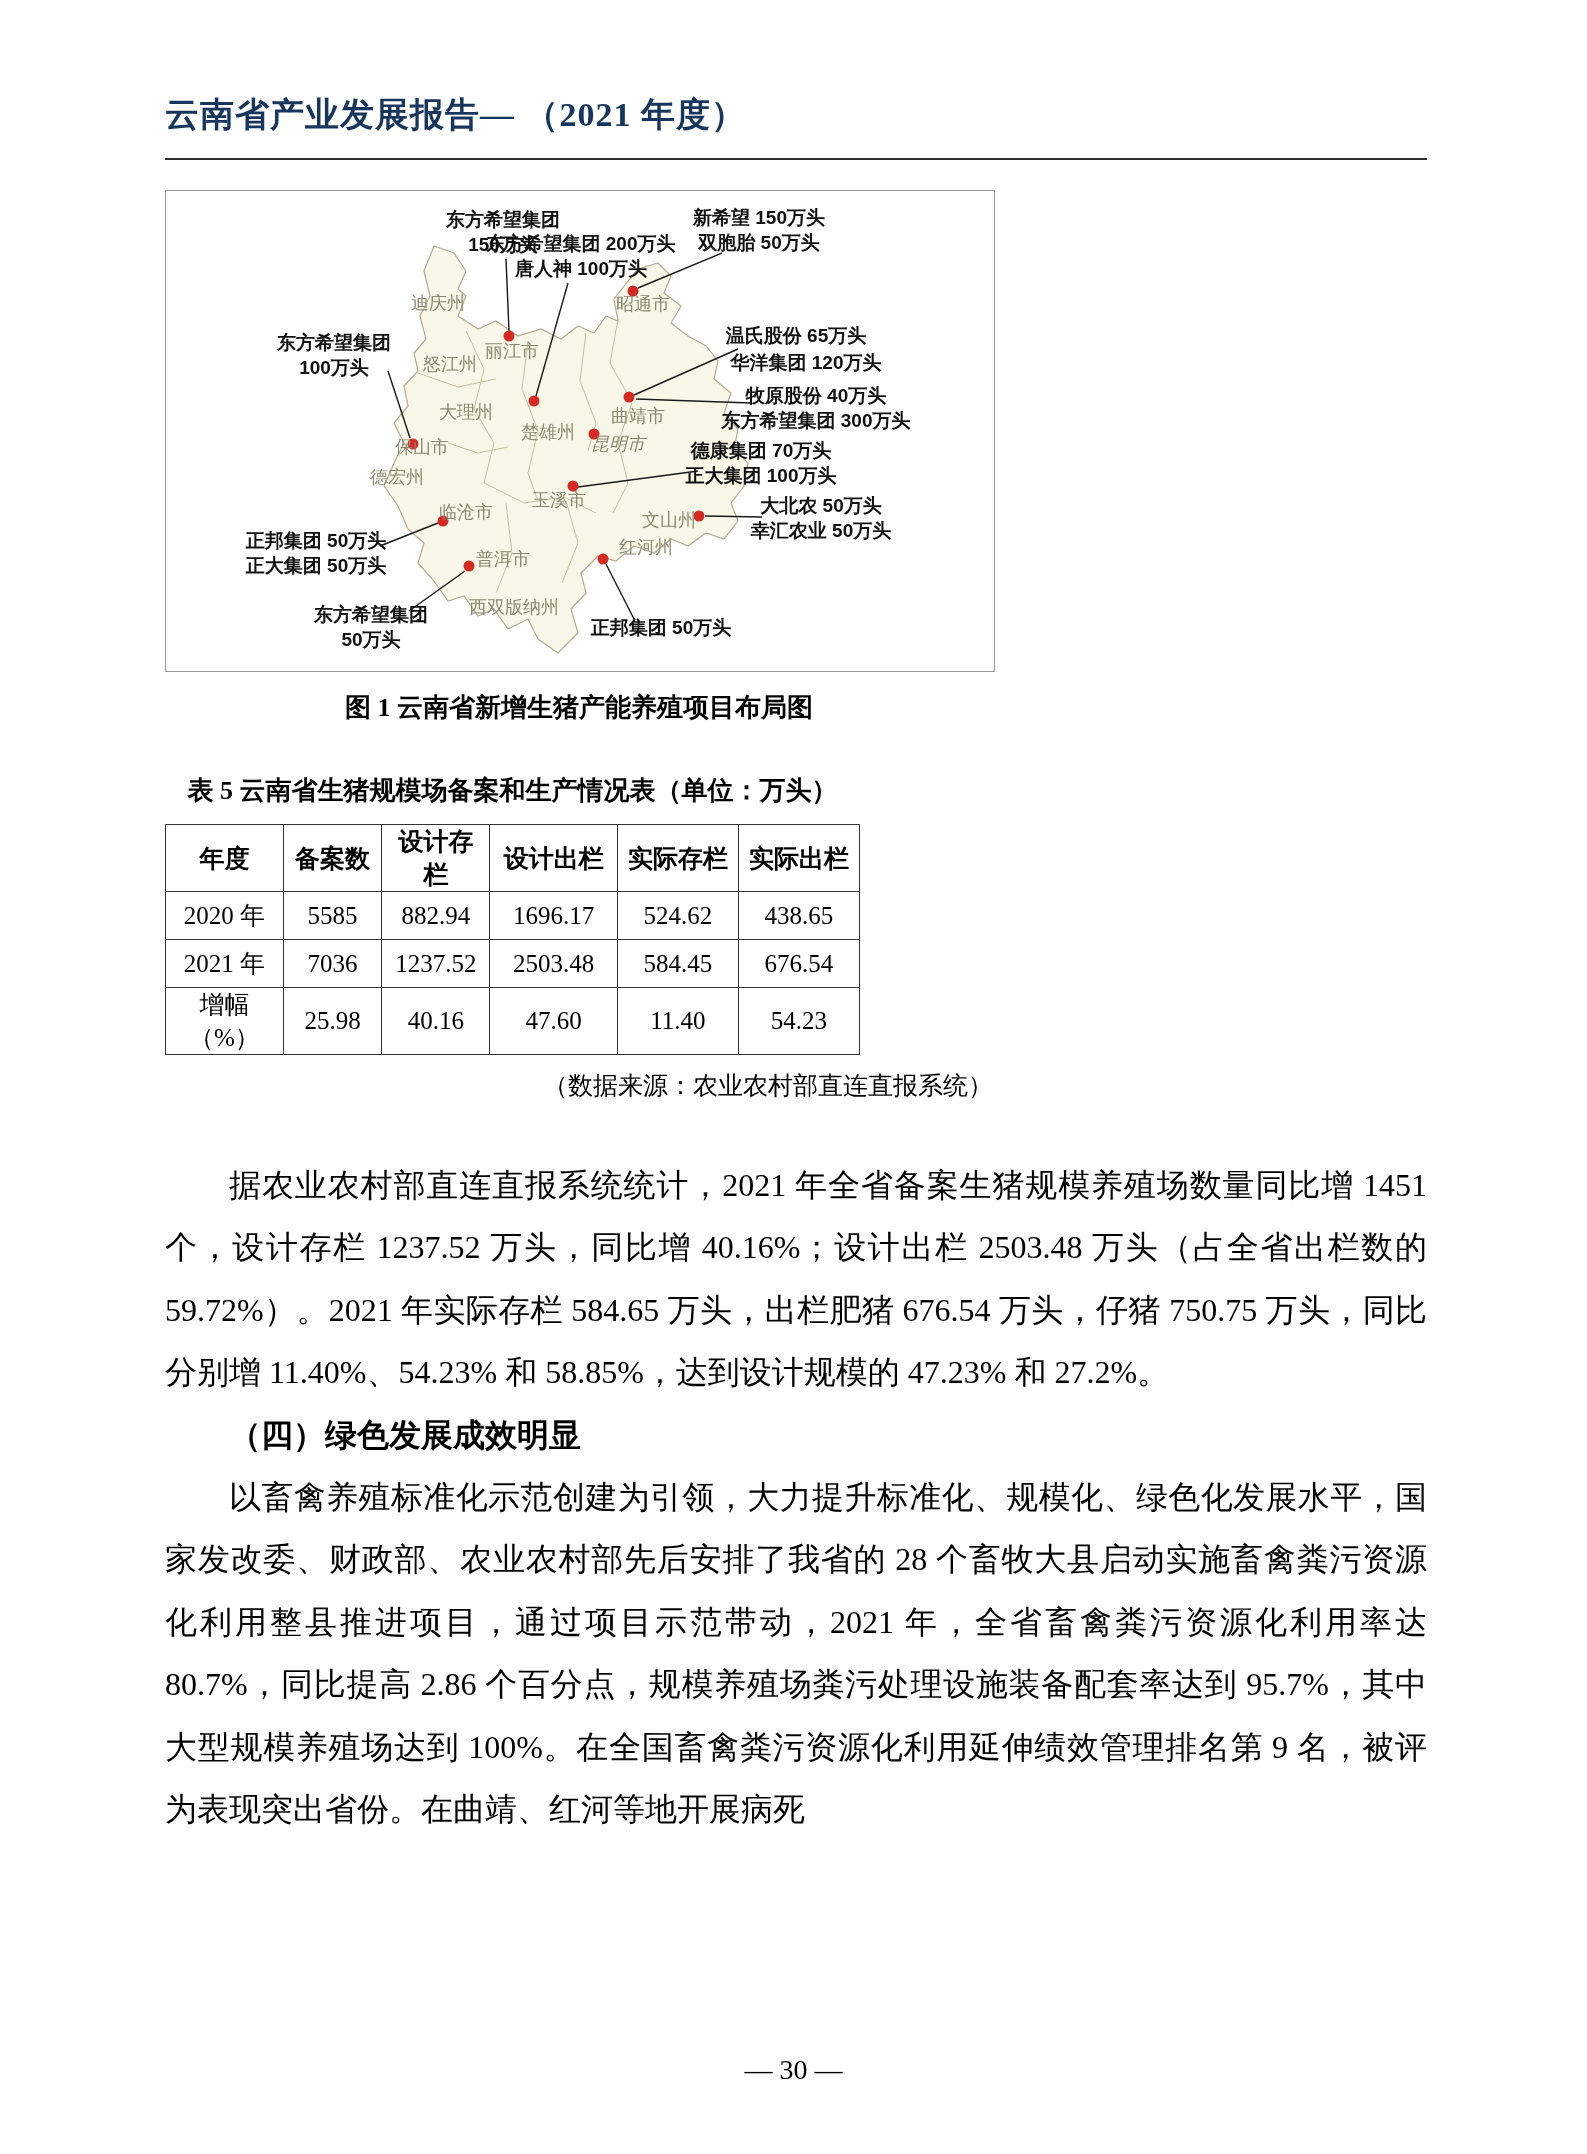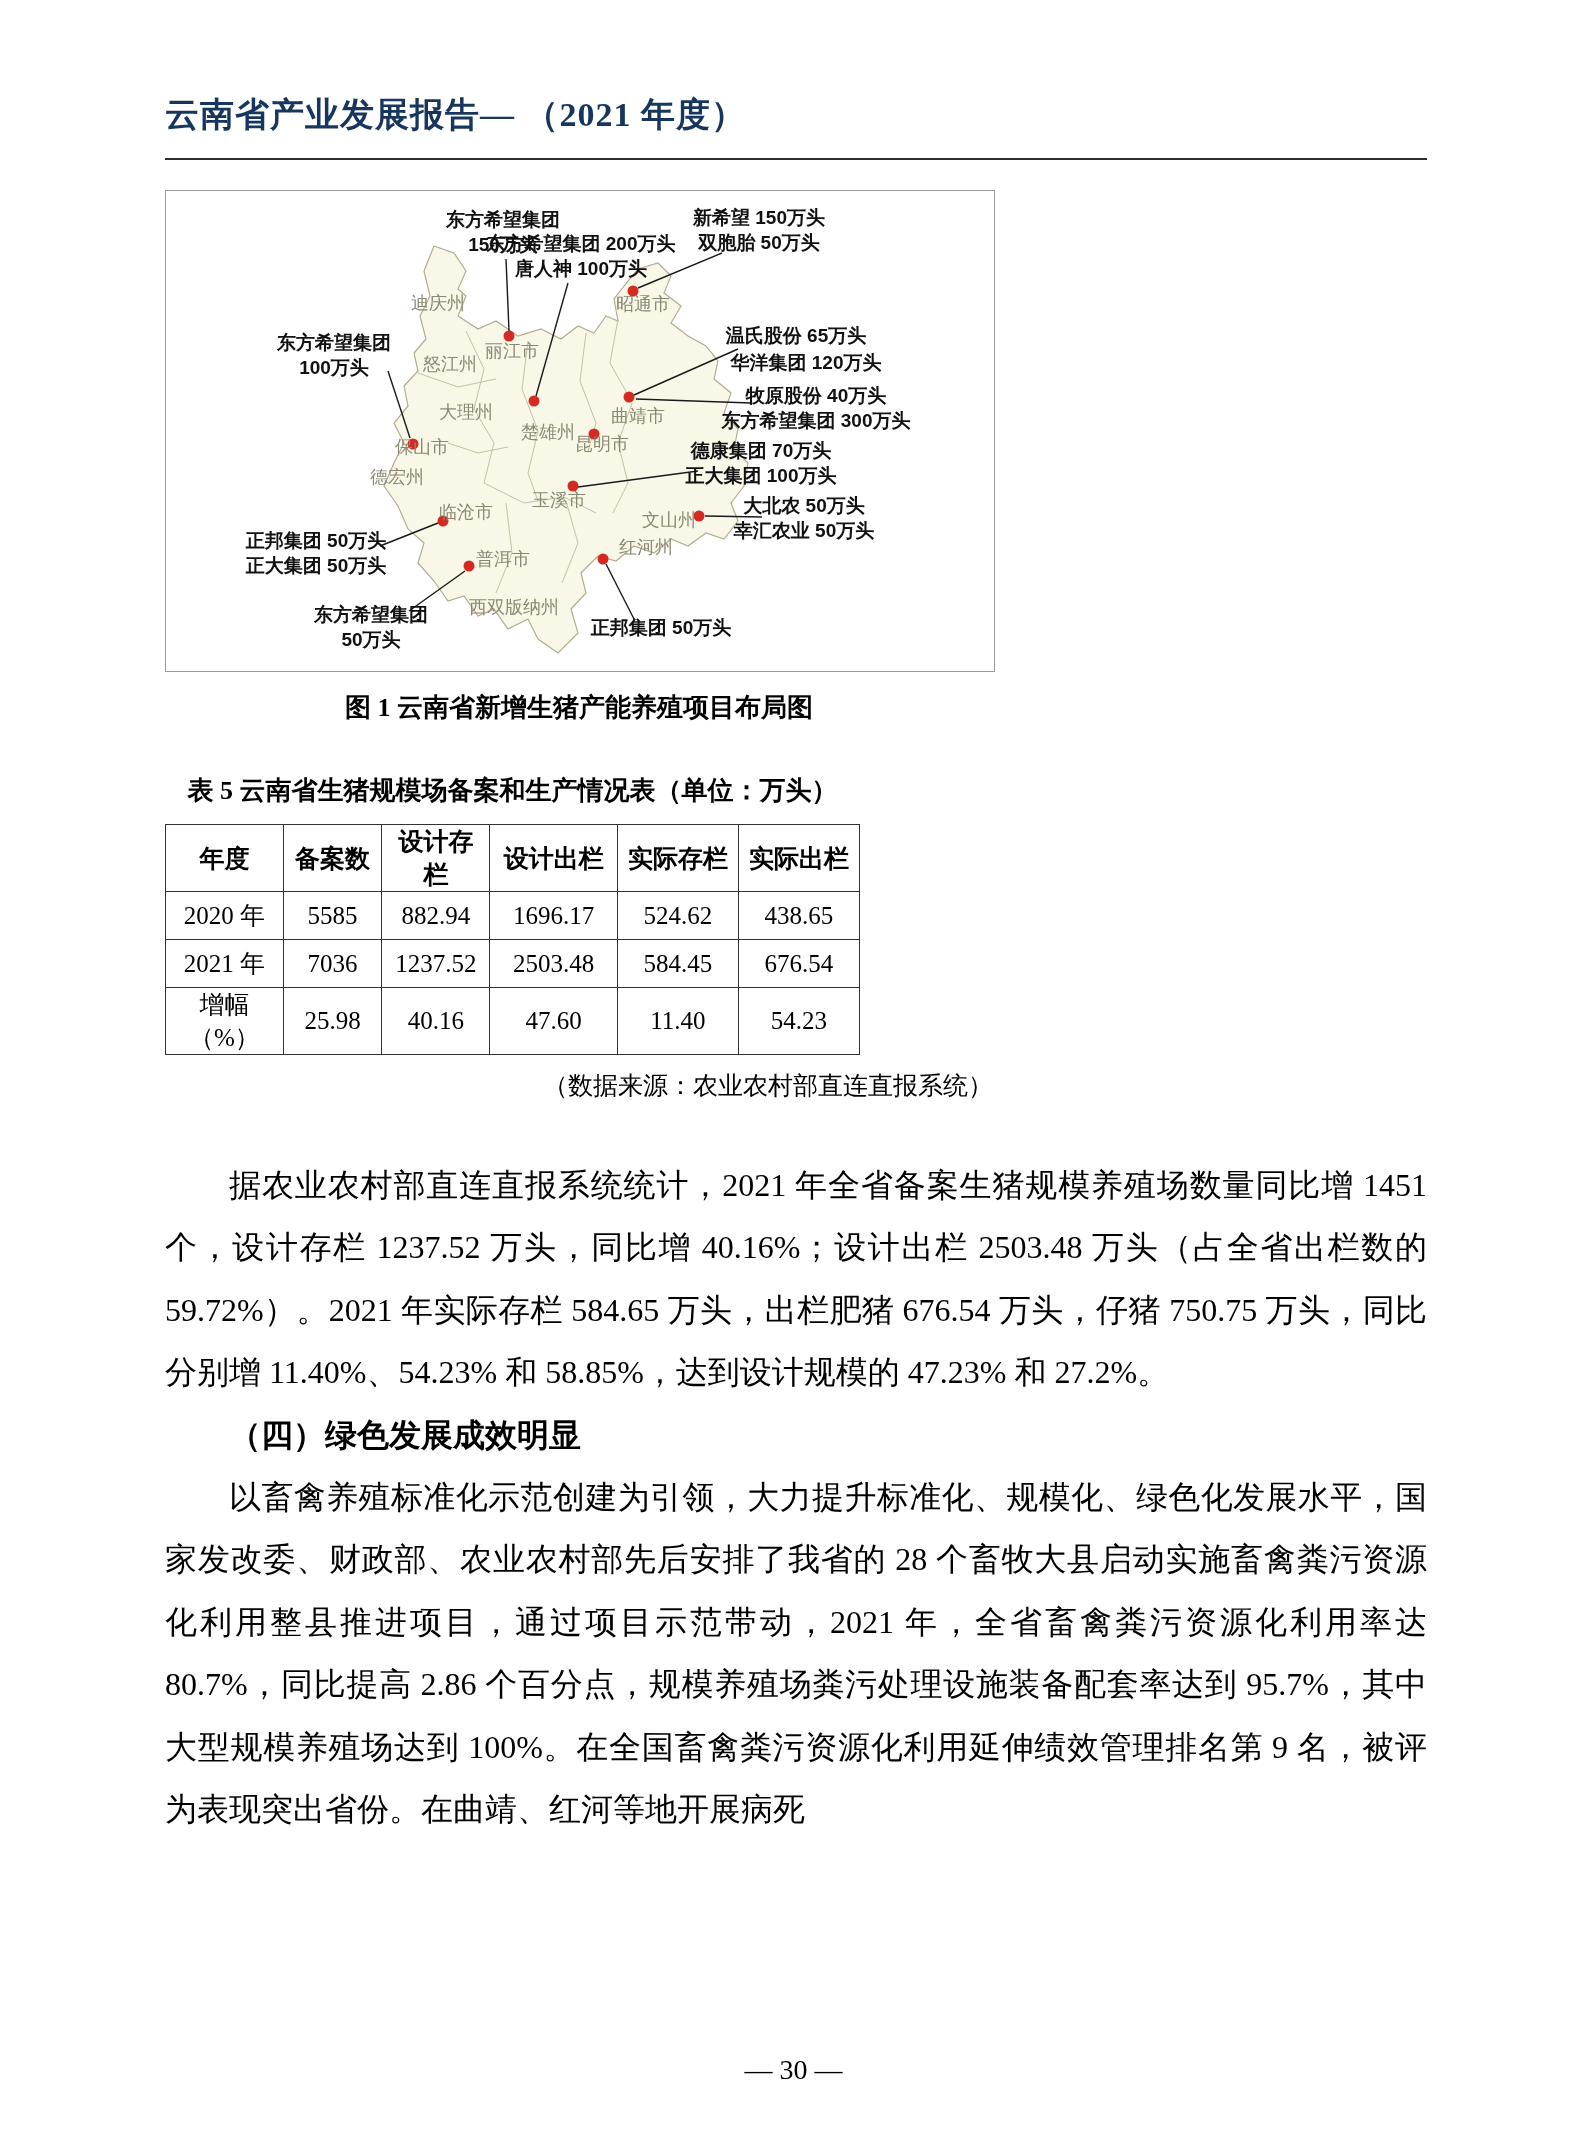--- a/index.html
+++ b/index.html
@@ -107,21 +107,21 @@
             <circle cx="437" cy="368" r="5.5" class="dot"></circle>
           </g>
       </svg>
 
     <div class="region-label" style="left: 272px; top: 112px;">迪庆州</div>
         <div class="region-label" style="left: 284px; top: 173px;">怒江州</div>
         <div class="region-label" style="left: 346px; top: 160px;">丽江市</div>
         <div class="region-label" style="left: 477px; top: 113px;">昭通市</div>
         <div class="region-label" style="left: 300px; top: 221px;">大理州</div>
         <div class="region-label" style="left: 382px; top: 241px;">楚雄州</div>
-        <div class="region-label" style="left: 436px; top: 253px;">昆明市</div>
+        <div class="region-label" style="left: 452px; top: 253px; font-style: italic;">昆明市</div>
         <div class="region-label" style="left: 472px; top: 225px;">曲靖市</div>
         <div class="region-label" style="left: 256px; top: 256px;">保山市</div>
         <div class="region-label" style="left: 231px; top: 286px;">德宏州</div>
         <div class="region-label" style="left: 300px; top: 321px;">临沧市</div>
         <div class="region-label" style="left: 393px; top: 309px;">玉溪市</div>
         <div class="region-label" style="left: 503px; top: 329px;">文山州</div>
         <div class="region-label" style="left: 337px; top: 368px;">普洱市</div>
         <div class="region-label" style="left: 436px; top: 356px; margin-left: 44px;">红河州</div>
         <div class="region-label" style="left: 348px; top: 416px;">西双版纳州</div>
         <div class="annotation" style="left: 337px; top: 42px;">
@@ -147,21 +147,21 @@
           <div>东方希望集团 300万头</div>
         </div>
         <div class="annotation" style="left: 168px; top: 165px;">
           <div>东方希望集团</div>
           <div>100万头</div>
         </div>
         <div class="annotation" style="left: 595px; top: 273px;">
           <div>德康集团 70万头</div>
           <div>正大集团 100万头</div>
         </div>
-        <div class="annotation" style="left: 638px; top: 328px;">
+        <div class="annotation" style="left: 655px; top: 328px;">
           <div>大北农  50万头</div>
           <div>幸汇农业  50万头</div>
         </div>
         <div class="annotation" style="left: 150px; top: 363px;">
           <div>正邦集团  50万头</div>
           <div>正大集团  50万头</div>
         </div>
         <div class="annotation" style="left: 205px; top: 437px;">
           <div>东方希望集团</div>
           <div>50万头</div>

